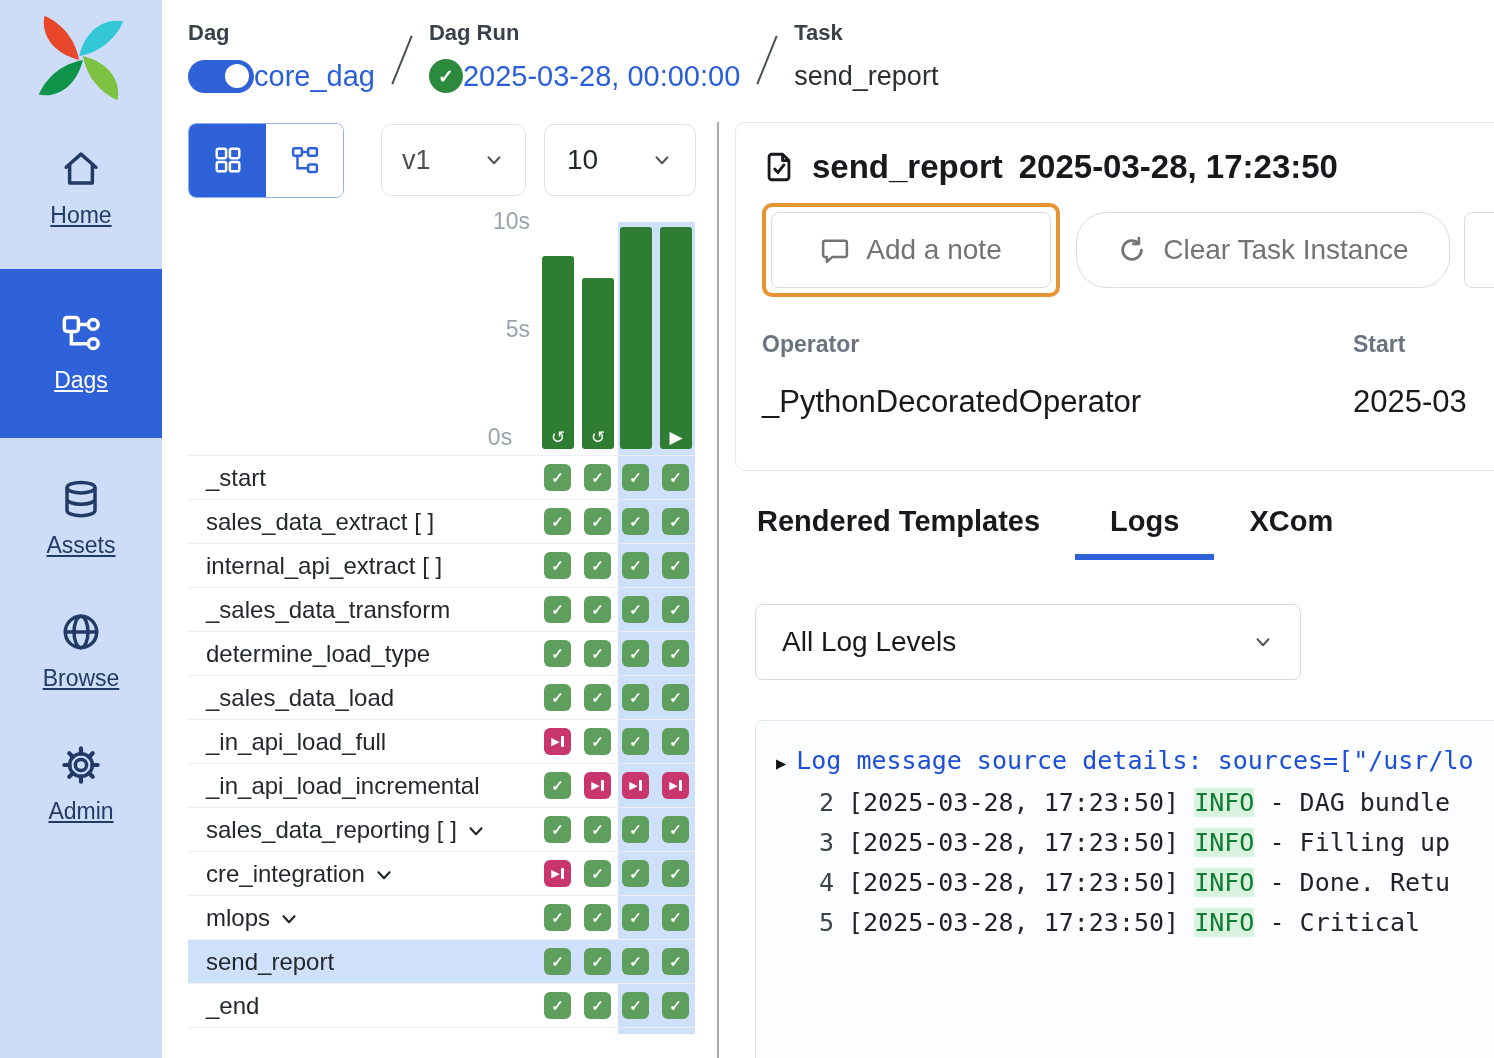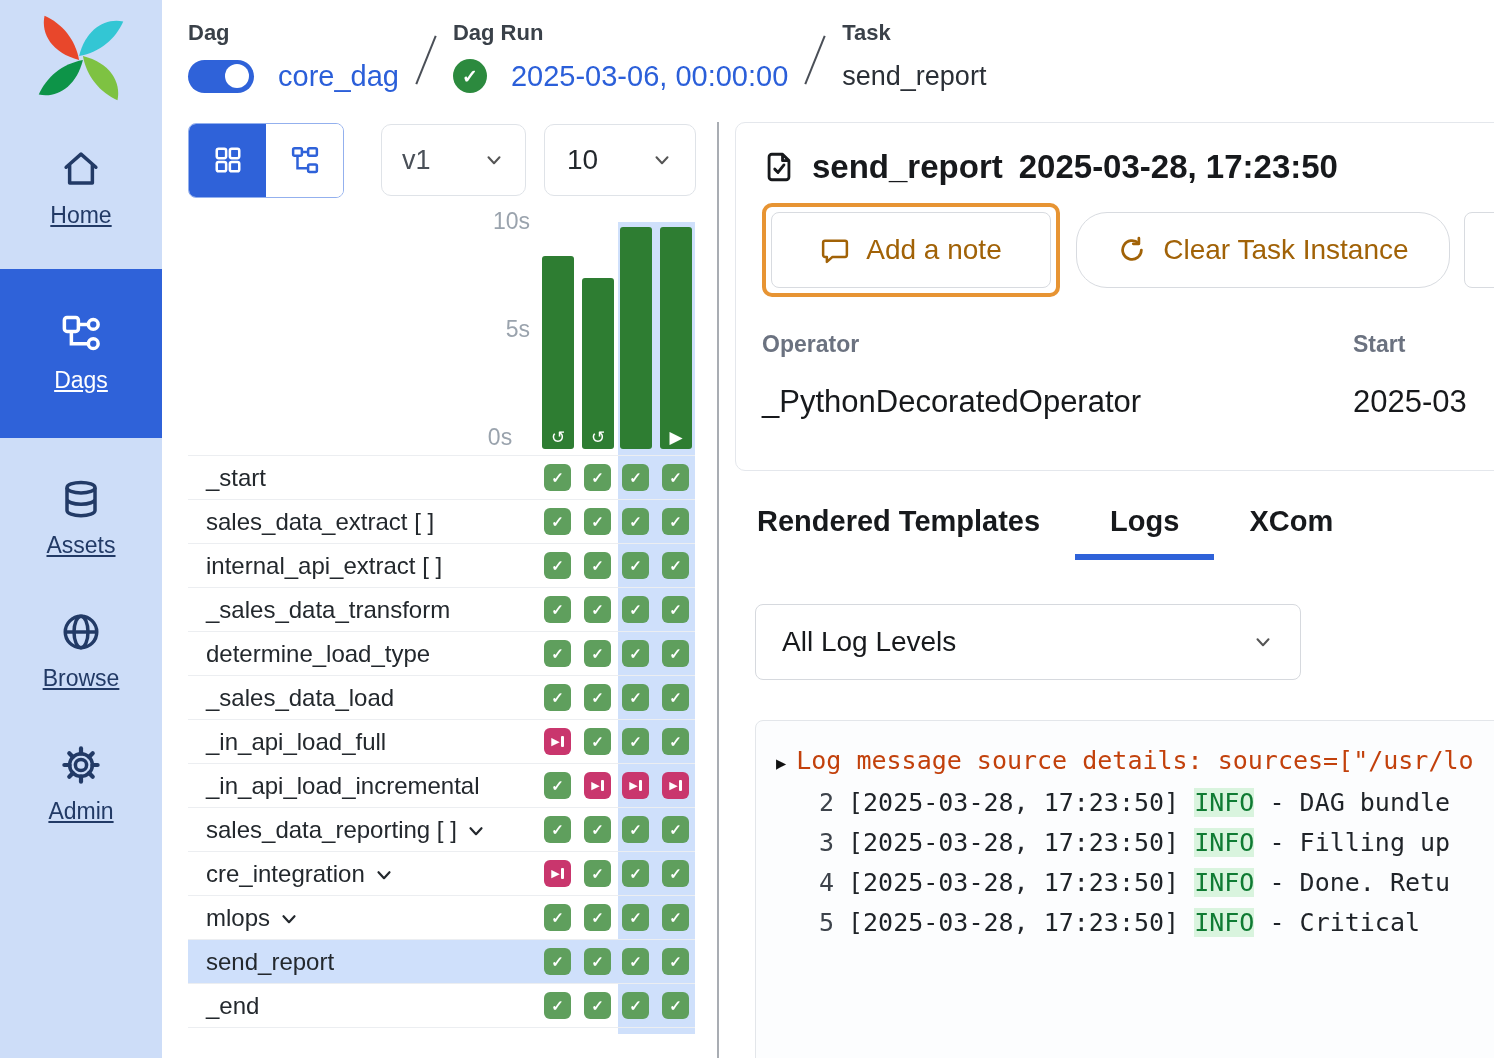--- a/index.html
+++ b/index.html
@@ -11,21 +11,21 @@
   .logo{width:100px;height:112px;margin-top:10px;display:flex;justify-content:center;cursor:pointer;}
   .logo svg{width:96px;height:96px;}
   .nav-item{width:162px;display:flex;flex-direction:column;align-items:center;gap:12px;padding:26px 0;color:#223a66;cursor:pointer;}
   .nav-item.active{background:#2f62d9;color:#fff;padding:44px 16px;margin:14px 0;}
   .nav-icon svg{width:42px;height:42px;display:block;}
   .nav-label{font-size:23px;text-decoration:underline;}
 
   
   .topbar{position:absolute;left:162px;top:0;width:1332px;height:122px;display:flex;align-items:flex-start;padding:20px 0 0 26px;background:#fff;}
   .crumb-label{font-size:22px;font-weight:700;color:#3a4149;margin-bottom:10px;}
-  .crumb-row{display:flex;align-items:center;gap:24px;height:40px;}
+  .crumb-row{display:flex;align-items:center;gap:0;height:40px;}
   .crumb-link{font-size:29px;color:#2b5fd9;text-decoration:none;cursor:pointer;white-space:nowrap;}
   .task-name-txt{font-size:27px;color:#2a2f36;white-space:nowrap;}
   .toggle{width:66px;height:33px;border-radius:17px;background:#2f62d9;position:relative;display:inline-block;cursor:pointer;flex:none;}
   .knob{position:absolute;right:5px;top:4.5px;width:24px;height:24px;border-radius:50%;background:#fff;}
   .run-status{width:34px;height:34px;border-radius:50%;background:#2c8a3e;color:#fff;font-size:19px;font-weight:700;display:flex;align-items:center;justify-content:center;flex:none;}
   .slash{width:2px;height:52px;background:#4a4f57;transform:rotate(22deg);margin:8px 26px 0;align-self:flex-start;margin-top:14px;}
 
   
   .grid-panel{position:absolute;left:188px;top:122px;width:529px;height:936px;}
   .controls{display:flex;align-items:center;height:76px;position:relative;z-index:2;}
@@ -58,37 +58,37 @@
   .divider{position:absolute;left:717px;top:122px;width:2px;height:936px;background:#a9adb3;cursor:col-resize;}
 
   
   .detail{position:absolute;left:735px;top:122px;width:759px;height:936px;}
   .card{position:relative;width:812px;border:1px solid #e4e7ec;border-radius:10px;padding:22px 26px 50px;background:#fff;}
   .card-head{display:flex;align-items:center;gap:16px;height:44px;}
   .ti-icon svg{width:34px;height:34px;display:block;}
   .ti-title,.ti-time{font-size:33px;font-weight:700;color:#17191c;white-space:nowrap;}
   .btn-row{display:flex;align-items:center;margin-top:14px;}
   .orange-box{border:4px solid #e79433;border-radius:10px;padding:5px;flex:none;}
-  .btn{display:flex;align-items:center;gap:16px;background:#fff;border:1px solid #d8dbe0;border-radius:8px;height:76px;font-size:28px;color:#a16207;font-family:inherit;cursor:pointer;white-space:nowrap;}
+  .btn{display:flex;align-items:center;gap:16px;background:#fff;border:1px solid #d8dbe0;border-radius:8px;height:76px;font-size:28px;color:#737373;font-family:inherit;cursor:pointer;white-space:nowrap;}
   .btn svg{width:30px;height:30px;flex:none;}
   .btn.note{width:280px;justify-content:center;}
   .btn.clear{margin-left:16px;width:400px;justify-content:center;border-radius:31px;}
   .btn.frag{margin-left:14px;width:60px;}
   .fields{display:flex;margin-top:34px;}
   .field:first-child{width:591px;flex:none;}
   .f-label{font-size:23px;font-weight:700;color:#6b7280;}
   .f-value{font-size:31px;color:#17191c;margin-top:26px;white-space:nowrap;}
   .tabs{display:flex;margin-top:28px;margin-left:-13px;}
   .tab{font-size:29px;font-weight:700;color:#17191c;padding:6px 35px 16px;cursor:pointer;white-space:nowrap;}
   .tab.active{border-bottom:6px solid #2f62d9;}
   .loglevel{width:546px;height:76px;margin-top:44px;margin-left:20px;padding:0 26px;font-size:28px;color:#17191c;border-radius:8px;border:1px solid #d6d9de;}
   .logbox{margin-top:40px;margin-left:20px;width:860px;height:400px;border:1px solid #e3e6ea;border-radius:8px;background:#fcfdfe;padding:20px 20px;font-family:"DejaVu Sans Mono",monospace;font-size:25px;line-height:40px;color:#1f2328;overflow:hidden;}
   .log-src{white-space:nowrap;}
   .tri{color:#111;font-size:17px;margin-right:10px;cursor:pointer;}
-  .src-text{color:#c2410c;}
+  .src-text{color:#1d4ed8;}
   .log-line{white-space:nowrap;}
   .ln{display:inline-block;width:58px;text-align:right;margin-right:14px;color:#3d434b;}
   .lvl{background:#d9f4de;color:#0f7b33;}
 </style>
 </head>
 <body>
 
 <div class="app">
 
   <nav class="sidebar">
@@ -172,21 +172,21 @@
             <span class="knob"></span>
           </span>
         <a class="crumb-link">core_dag</a>
       </div>
     </div>
     <div class="slash"></div>
     <div class="crumb">
       <div class="crumb-label">Dag Run</div>
       <div class="crumb-row">
         <span class="run-status">✓</span>
-        <a class="crumb-link">2025-03-06, 00:00:00</a>
+        <a class="crumb-link">2025-03-28, 00:00:00</a>
       </div>
     </div>
     <div class="slash"></div>
     <div class="crumb">
       <div class="crumb-label">Task</div>
       <div class="crumb-row">
         <span class="task-name-txt">send_report</span>
       </div>
     </div>
   </header>

